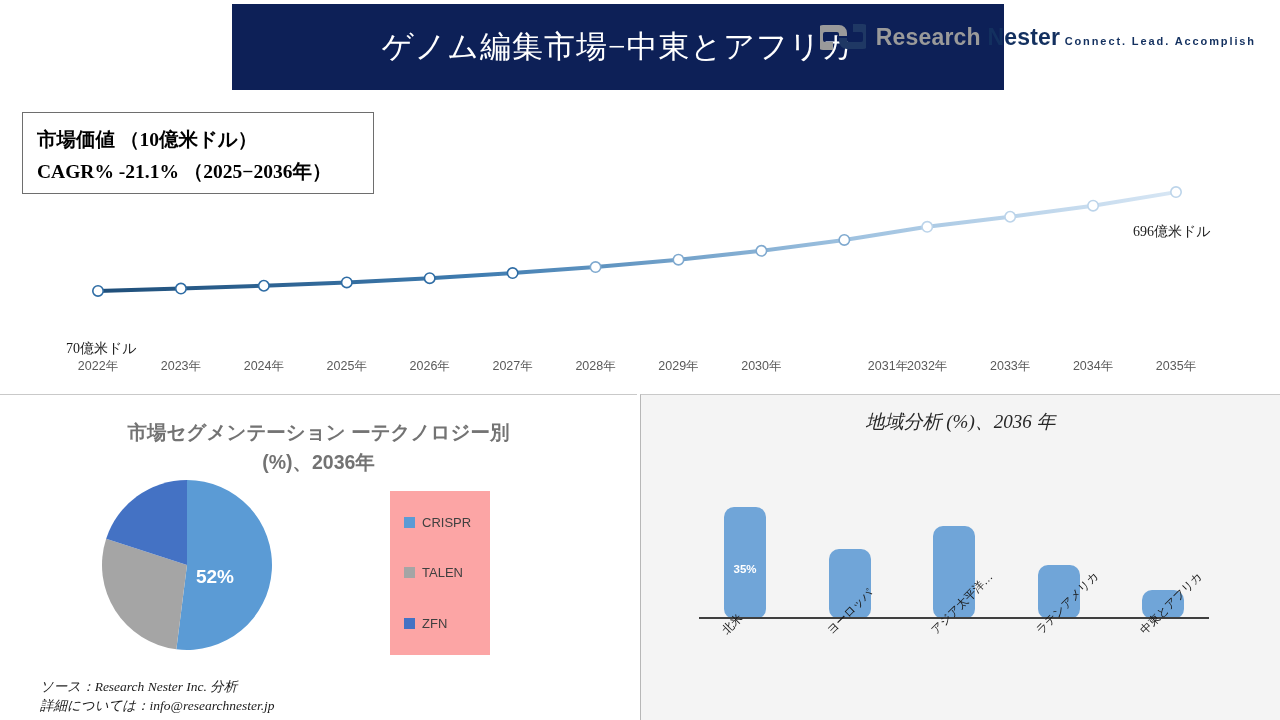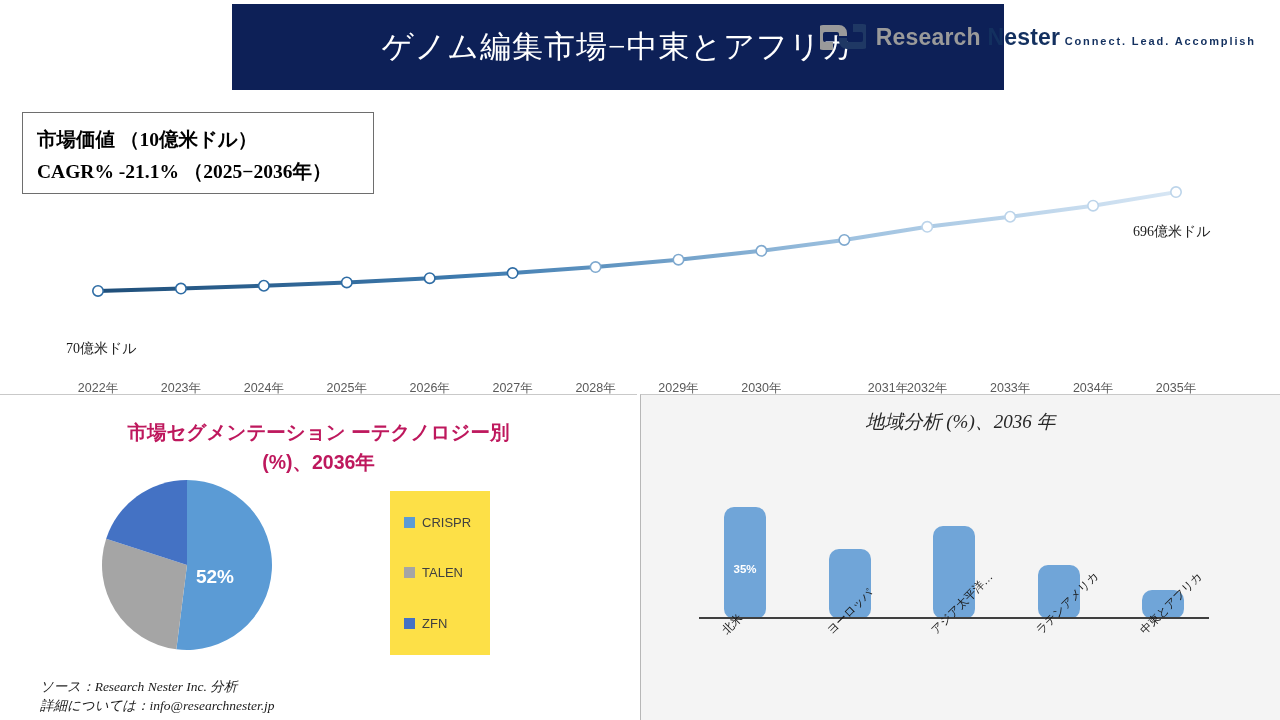--- a/index.html
+++ b/index.html
@@ -69,57 +69,57 @@
     position: absolute; left: 1133px; top: 131px;
     font-family: "Liberation Serif", "DejaVu Serif", serif;
     font-size: 14px; color: #1a1a1a; white-space: nowrap;
   }
   .xaxis {
     position: absolute; left: 0; top: 358px; width: 1280px; height: 22px;
   }
   .xtick {
     position: absolute; top: 0;
     font-size: 12.5px; color: #595959;
-    transform: translateX(-50%); white-space: nowrap; margin-top: 22px;
+    transform: translateX(-50%); white-space: nowrap;
   }
 
   
   .panel-left {
     position: absolute; left: 0; top: 394px; width: 637px; height: 326px;
     background: #ffffff;
     border-top: 1px solid #c9c9c9;
   }
   .panel-right {
     position: absolute; left: 640px; top: 394px; width: 640px; height: 326px;
     background: #f4f4f4;
     border-top: 1px solid #c9c9c9;
     border-left: 1px solid #b7b7b7;
   }
   .panel-title {
     text-align: center;
     font-weight: bold;
-    color: #be185d;
+    color: #737373;
   }
   .pie-title {
     margin-top: 22px;
     font-size: 19.5px; line-height: 1.55;
     font-family: "Liberation Sans", sans-serif;
   }
   .bar-title {
     margin-top: 14px;
     font-family: "Liberation Serif", "DejaVu Serif", serif;
     font-size: 19px; font-weight: normal; color: #262626; font-style: italic;
   }
 
   
   .pie-wrap { position: absolute; left: 88px; top: 84px; width: 198px; height: 172px; }
   .legend {
     position: absolute; left: 390px; top: 96px;
     width: 100px; height: 164px;
-    background: #fde047;
+    background: #fca5a5;
     display: flex; flex-direction: column; justify-content: space-around;
     padding: 6px 0 6px 14px;
   }
   .legend-item { display: flex; align-items: center; gap: 7px; }
   .legend-swatch { width: 11px; height: 11px; flex: 0 0 11px; }
   .legend-label { font-size: 13px; color: #404040; white-space: nowrap; }
 
   .source {
     position: absolute; left: 40px; bottom: 4px;
     font-family: "Liberation Serif", "DejaVu Serif", serif;

